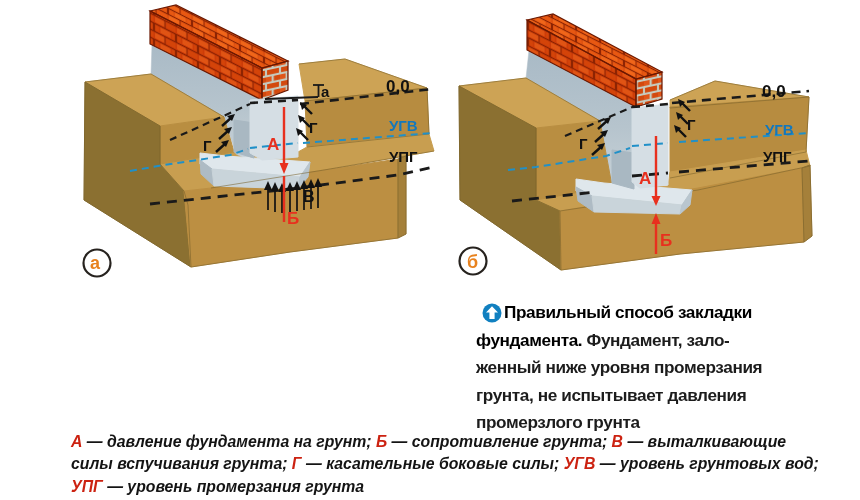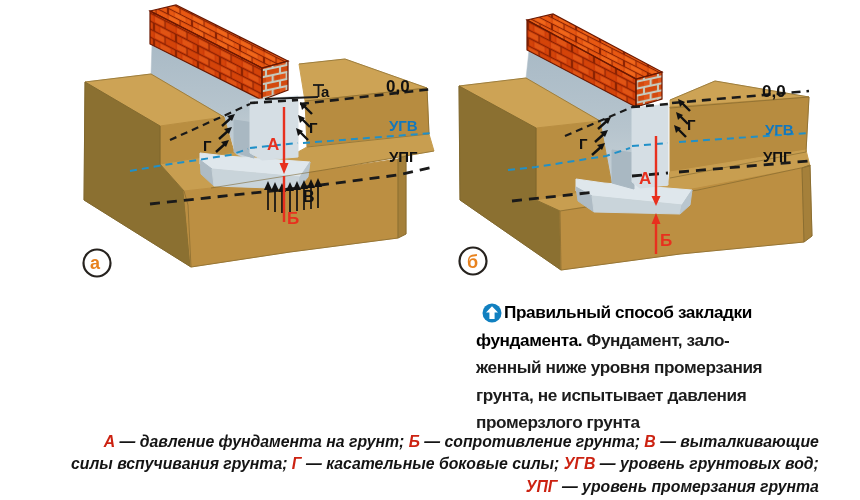--- a/index.html
+++ b/index.html
@@ -1,21 +1,21 @@
 <!DOCTYPE html>
 <html><head>
 <meta charset="utf-8">
 <style>
   html,body{margin:0;padding:0;}
   body{width:860px;height:500px;background:#ffffff;font-family:"Liberation Sans",sans-serif;overflow:hidden;}
   #page{position:relative;width:860px;height:500px;background:#ffffff;}
   #dia{position:absolute;left:0;top:0;}
   .para{position:absolute;font-weight:bold;font-size:17.8px;line-height:27.5px;letter-spacing:-0.2px;color:#1c1c1c;}
   .icon{display:inline-block;vertical-align:-5px;margin-left:6px;margin-right:2px;}
-  .legend{position:absolute;left:71px;top:431px;font-style:italic;font-size:15.8px;line-height:22.4px;color:#141414;font-weight:bold;text-align:right;}
+  .legend{position:absolute;left:71px;top:431px;font-style:italic;font-size:15.8px;line-height:22.4px;color:#141414;font-weight:bold;}
   .legend b{color:#cc2211;font-style:italic;}
 </style>
 </head>
 <body>
 <div id="page">
 <svg id="dia" width="860" height="500" viewBox="0 0 860 500" xmlns="http://www.w3.org/2000/svg">
 <defs>
   <pattern id="bw" width="22" height="16" patternUnits="userSpaceOnUse" patternTransform="skewY(27)">
     <rect x="0" y="0" width="22" height="16" fill="#cc3a08"></rect>
     <rect x="1" y="1.5" width="9.5" height="5.5" fill="#e05414"></rect>

